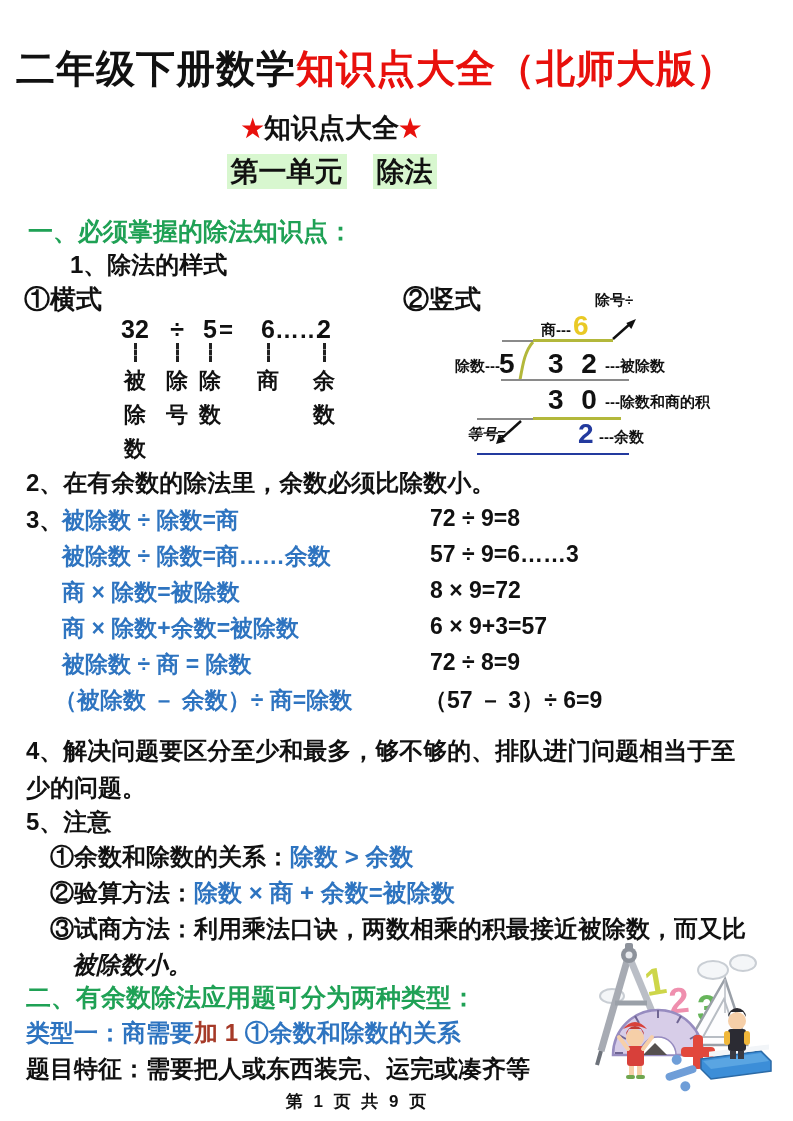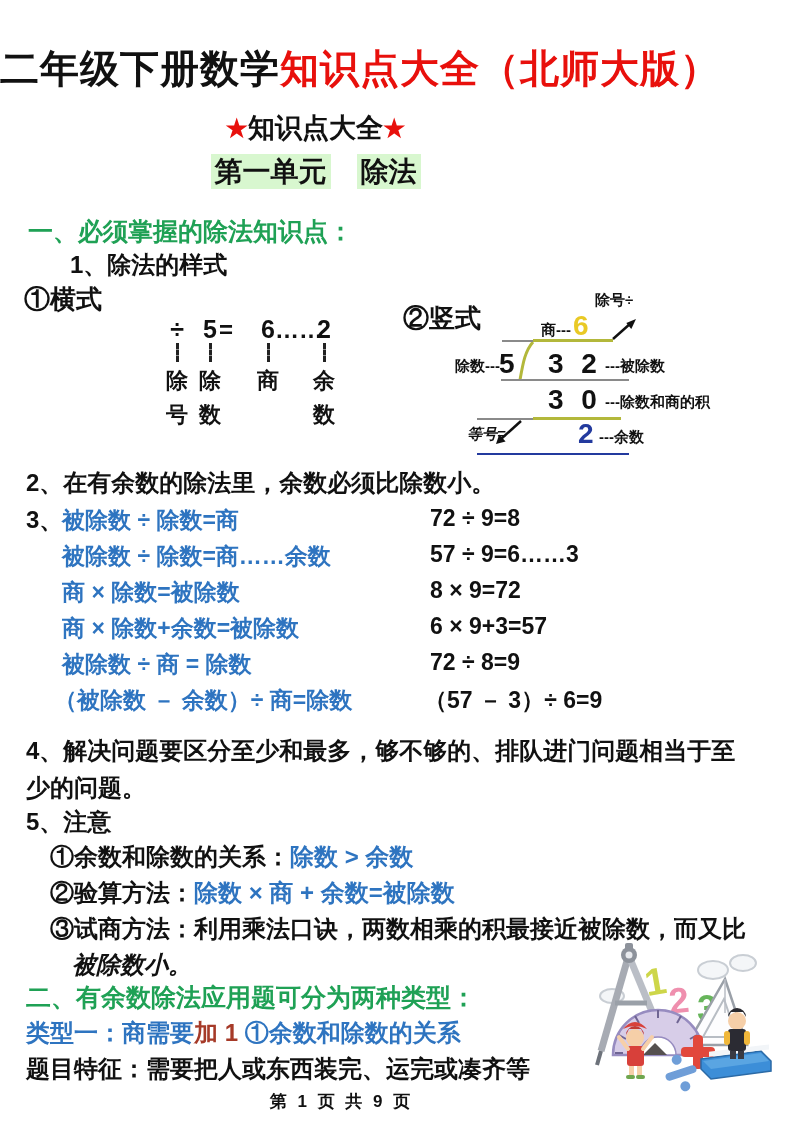--- a/index.html
+++ b/index.html
@@ -6,21 +6,21 @@
     --red:#e8100c; --green:#1fa155; --blue:#2e74c0; --maroon:#a63a28;
     --yellow:#e9c925; --navy:#233a9e; --olive:#b3b83b; --highlight:#d8f7cf;
     --ink:#111111; --grayline:#8a8a8a;
   }
   html,body{margin:0;padding:0;}
   body{
     width:793px;height:1121px;position:relative;background:#ffffff;
     font-family:"Liberation Sans",sans-serif;color:var(--ink);overflow:hidden;
   }
   .abs{position:absolute;white-space:nowrap;}
-  .center{left:0;width:631px;text-align:center;}
+  .center{left:16px;width:631px;text-align:center;}
   
   .title{top:42px;font-size:39px;font-weight:900;letter-spacing:1px;}
   .title .red{color:var(--red);}
   
   .subtitle{top:110px;font-size:27px;font-weight:900;}
   .subtitle .star{color:var(--red);font-size:25px;}
   
   .unit{top:153px;font-size:28px;font-weight:900;}
   .unit .hl{background:var(--highlight);padding:2px 4px;}
   .unit .gap{display:inline-block;width:26px;}
@@ -64,23 +64,28 @@
   <span class="star">★</span><span>知识点大全</span><span class="star">★</span>
 </div>
 
 <div class="abs center unit">
   <span class="hl">第一单元</span><span class="gap"></span><span class="hl">除法</span>
 </div>
 
 <div class="abs green-head" style="left:28px;top:215px;">一、必须掌握的除法知识点：</div>
 <div class="abs body-line" style="left:26px;top:249px;margin-left:44px;">1、除法的样式</div>
 <div class="abs body-line" style="left:24px;top:282px;font-size:26px;">①横式</div>
-<div class="abs body-line" style="left:403px;top:282px;font-size:26px;margin-top:19px;">②竖式</div>
+<div class="abs body-line" style="left:403px;top:282px;font-size:26px;">②竖式</div>
 
 <div class="abs hform">
+  <div class="hcol" style="left:-2px;">
+    <div class="hnum">32</div>
+    <div class="hdots"></div>
+    <div class="hlabel">被除数</div>
+  </div>
   <div class="hcol" style="left:40px;">
     <div class="hnum">÷</div>
     <div class="hdots"></div>
     <div class="hlabel">除号</div>
   </div>
   <div class="hcol" style="left:73px;">
     <div class="hnum">5</div>
     <div class="hdots"></div>
     <div class="hlabel">除数</div>
   </div>

